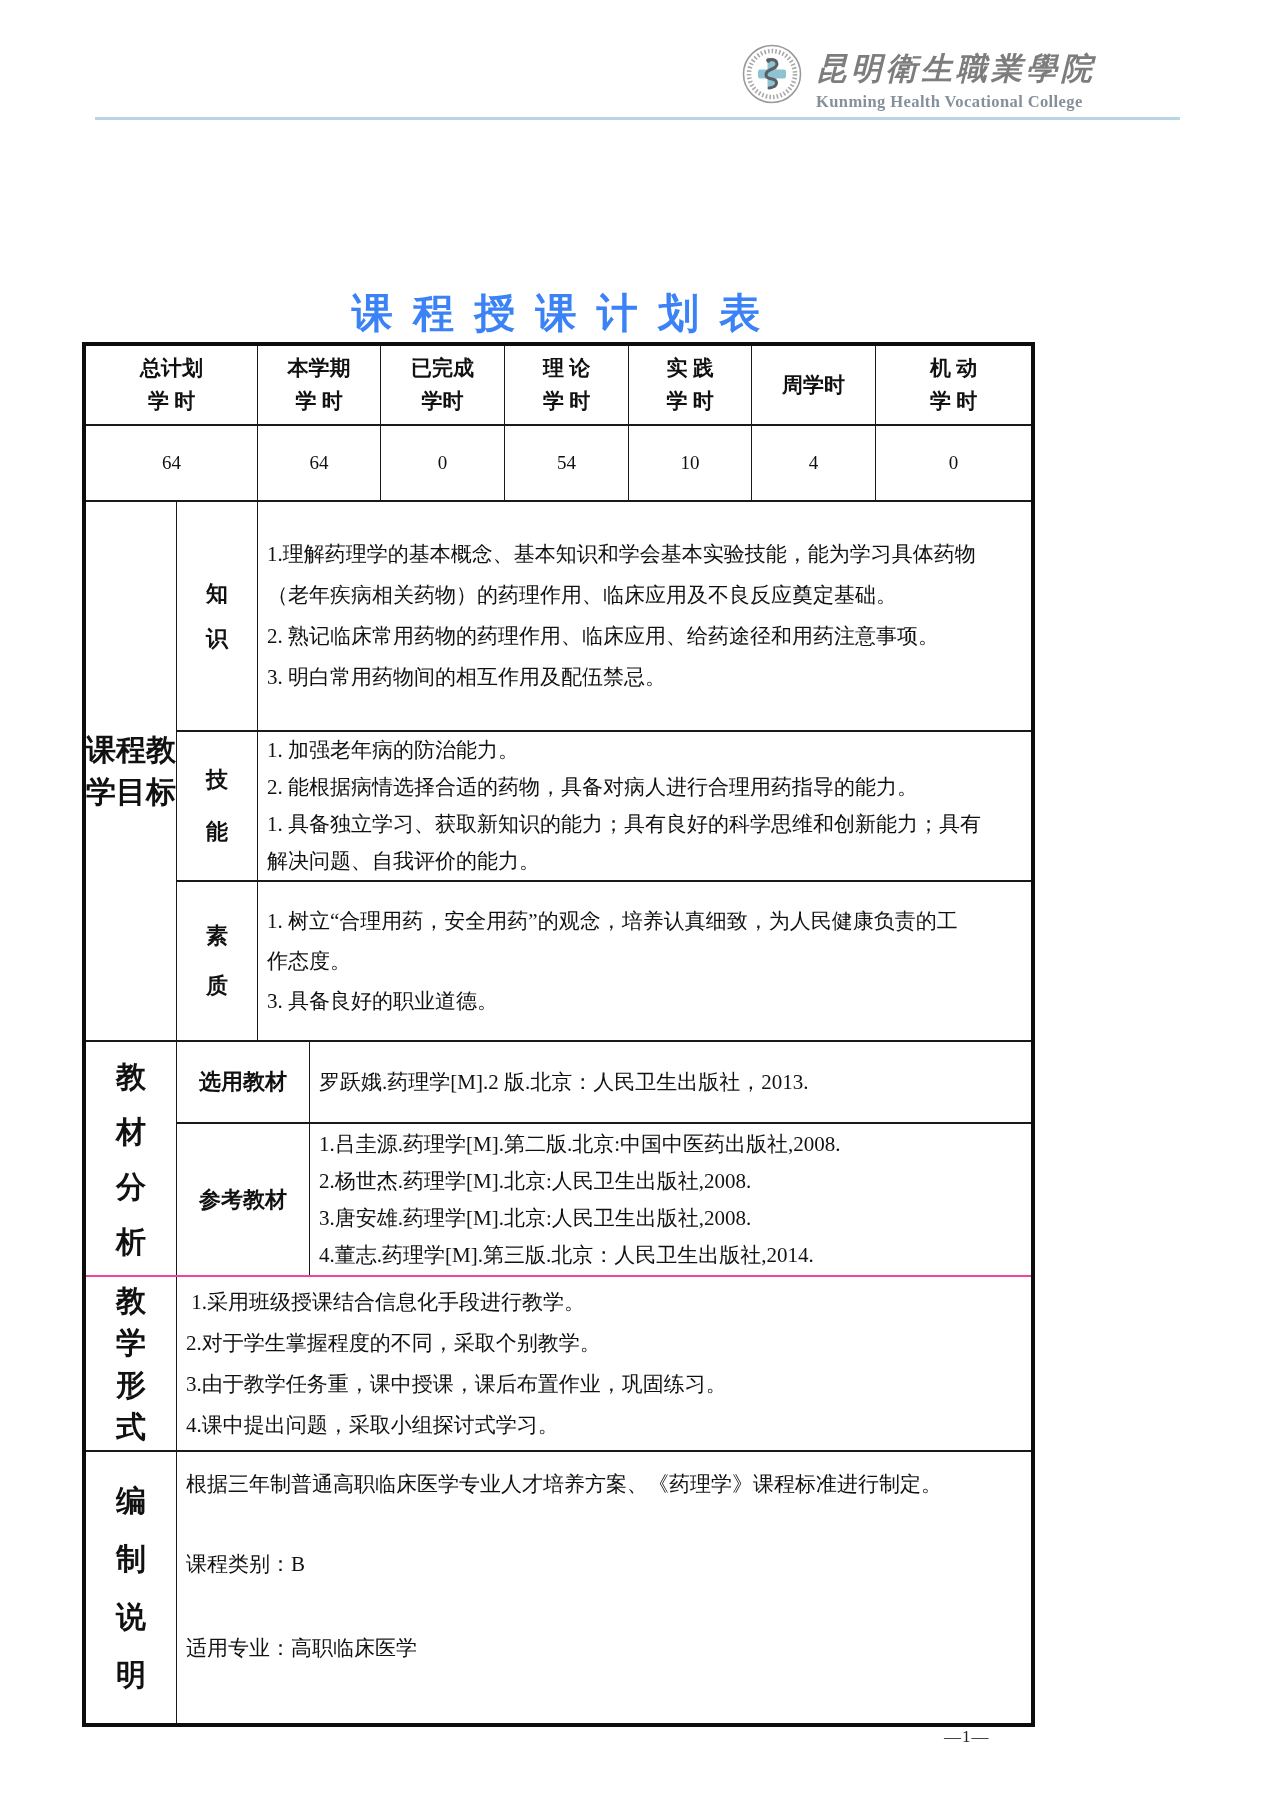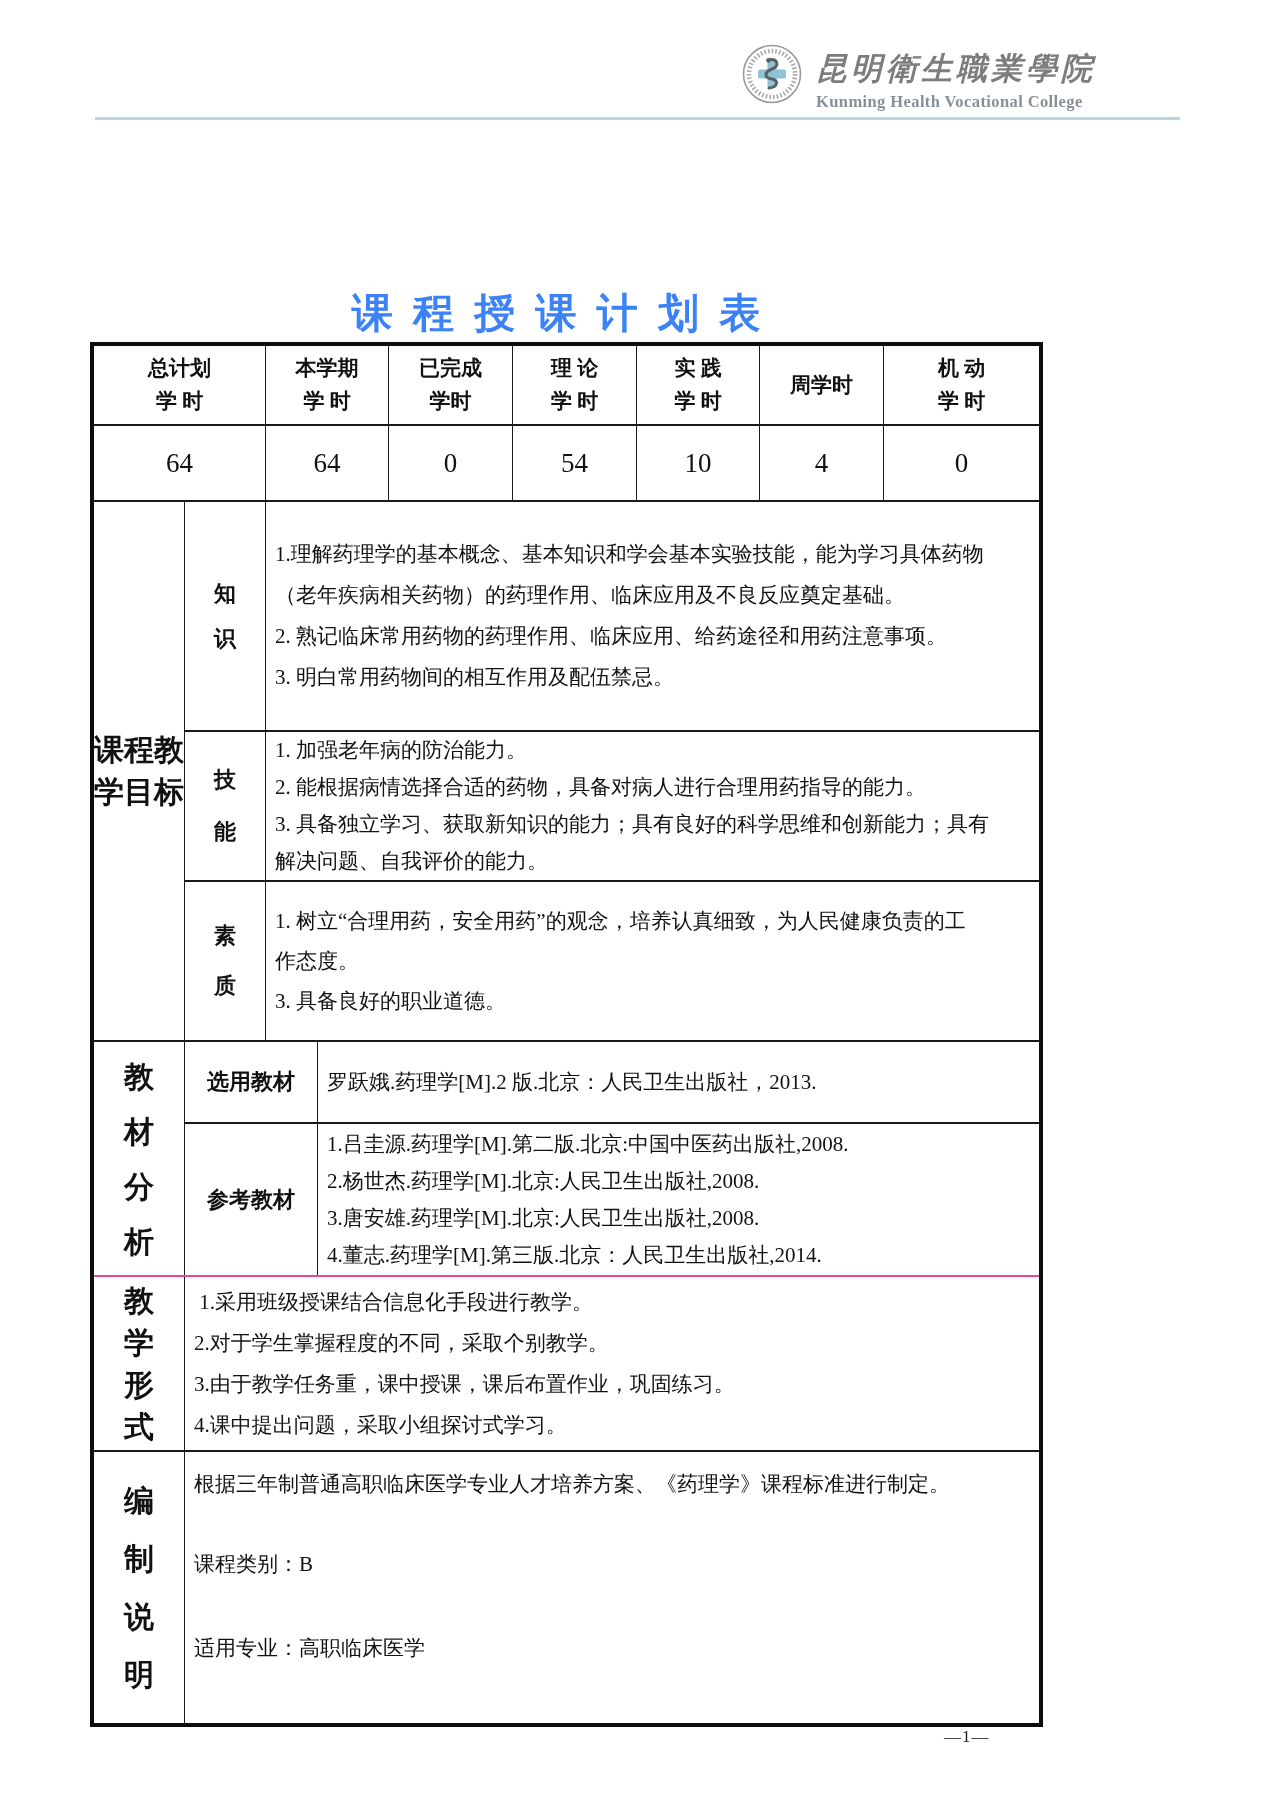--- a/index.html
+++ b/index.html
@@ -25,33 +25,33 @@
 
   
   .doc-title {
     position:absolute; left:82px; top:286px; width:953px; text-align:center;
     font-size:41px; font-weight:bold; letter-spacing:5px; color:#3b82f6;
     white-space:nowrap;
   }
 
   
   .ctable {
-    position:absolute; left:90px; top:342px; width:953px; height:1385px;
+    position:absolute; left:82px; top:342px; width:953px; height:1385px;
     border:4px solid #0d0d0d; box-sizing:border-box;
     display:flex; flex-direction:column; background:#fff;
   }
   .row { display:flex; box-sizing:border-box; }
   .br { border-right:1.5px solid #1a1a1a; }
   .cell { box-sizing:border-box; display:flex; flex-direction:column; justify-content:center; align-items:center; }
 
   
   .hours-head { height:80px; border-bottom:2px solid #1a1a1a; }
   .hours-vals { height:76px; border-bottom:2px solid #1a1a1a; }
   .hc { font-size:21px; font-weight:bold; line-height:33px; text-align:center; }
-  .hv { font-size:27px; text-align:center; }
+  .hv { font-size:19px; text-align:center; }
   .w0{width:172px;} .w1{width:123px;} .w2{width:124px;} .w3{width:124px;}
   .w4{width:123px;} .w5{width:124px;} .w6{flex:1;}
 
   
   .lbl-main { width:91px; font-size:30px; font-weight:bold; text-align:center; }
   .lbl-sub  { width:81px; font-size:22px; font-weight:bold; text-align:center; }
   .lbl-sub-wide { width:133px; font-size:22px; font-weight:bold; text-align:center; }
   .vstack { display:inline-block; width:1.15em; word-break:break-all; text-align:center; }
   .wrap3  { display:inline-block; width:3.5em; word-break:break-all; text-align:center; line-height:42px; }
   .lh45{line-height:45px;} .lh52{line-height:52px;} .lh50{line-height:50px;}
@@ -172,21 +172,21 @@
             <div class="ln">3. 明白常用药物间的相互作用及配伍禁忌。</div>
           </div>
         </div>
         <div class="row sub-skills">
           <div class="cell lbl-sub br">
             <span class="vstack lh52">技能</span>
           </div>
           <div class="content">
             <div class="ln">1. 加强老年病的防治能力。</div>
             <div class="ln">2. 能根据病情选择合适的药物，具备对病人进行合理用药指导的能力。</div>
-            <div class="ln">3. 具备独立学习、获取新知识的能力；具有良好的科学思维和创新能力；具有</div>
+            <div class="ln">1. 具备独立学习、获取新知识的能力；具有良好的科学思维和创新能力；具有</div>
             <div class="ln">解决问题、自我评价的能力。</div>
           </div>
         </div>
         <div class="row sub-quality">
           <div class="cell lbl-sub br">
             <span class="vstack lh50">素质</span>
           </div>
           <div class="content">
             <div class="ln">1. 树立“合理用药，安全用药”的观念，培养认真细致，为人民健康负责的工</div>
             <div class="ln">作态度。</div>

